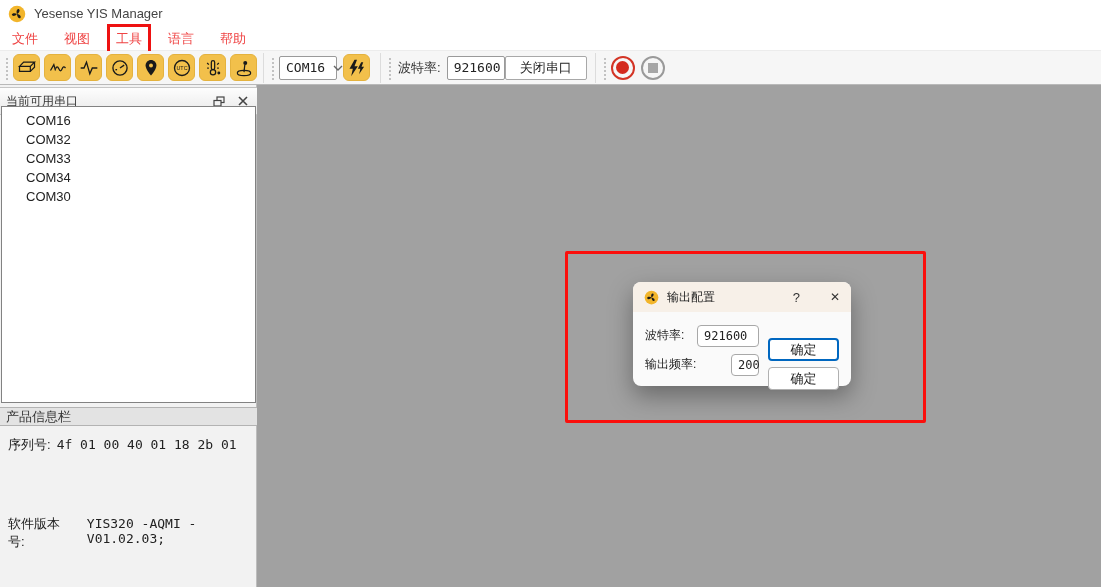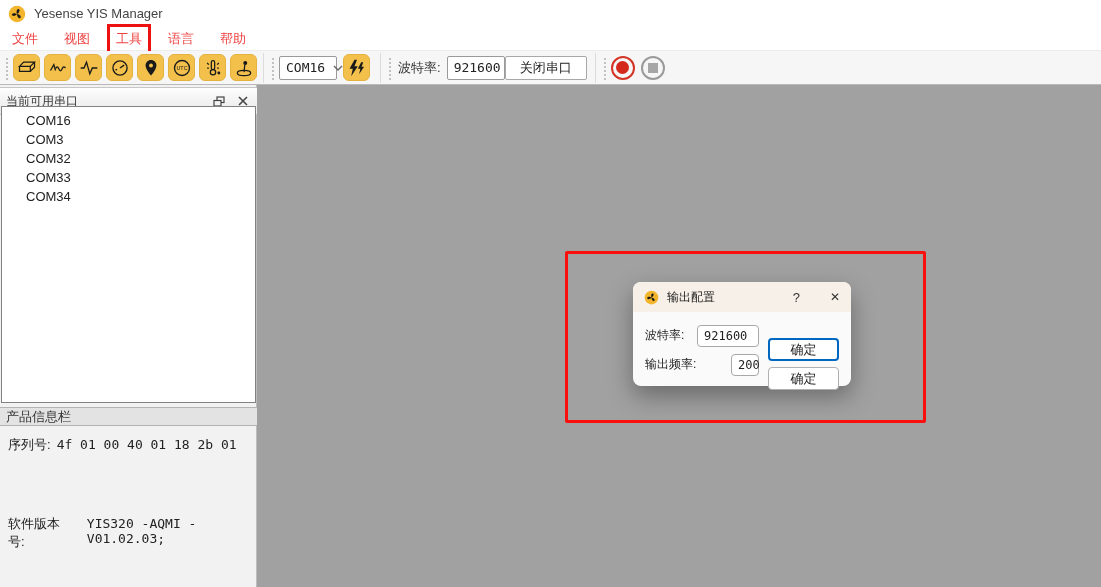--- a/index.html
+++ b/index.html
@@ -228,24 +228,24 @@
     </span>
     <span class="dock-hbtn">
       <svg width="10" height="10" viewBox="0 0 10 10" stroke="#444" stroke-width="1.6">
         <path d="M1 1 L9 9 M9 1 L1 9"></path>
       </svg>
     </span>
   </div>
 
   <div class="port-list">
     <div class="port-item">COM16</div>
-    <div class="port-item">COM3</div>
     <div class="port-item">COM32</div>
     <div class="port-item">COM33</div>
     <div class="port-item">COM34</div>
+    <div class="port-item">COM30</div>
   </div>
 
   <div class="info-header">产品信息栏</div>
 
   <div class="serial-row">
     <span>序列号:</span>
     <span class="mono">4f 01 00 40 01 18 2b 01</span>
   </div>
   <div class="version-row">
     <span>软件版本号:</span>

